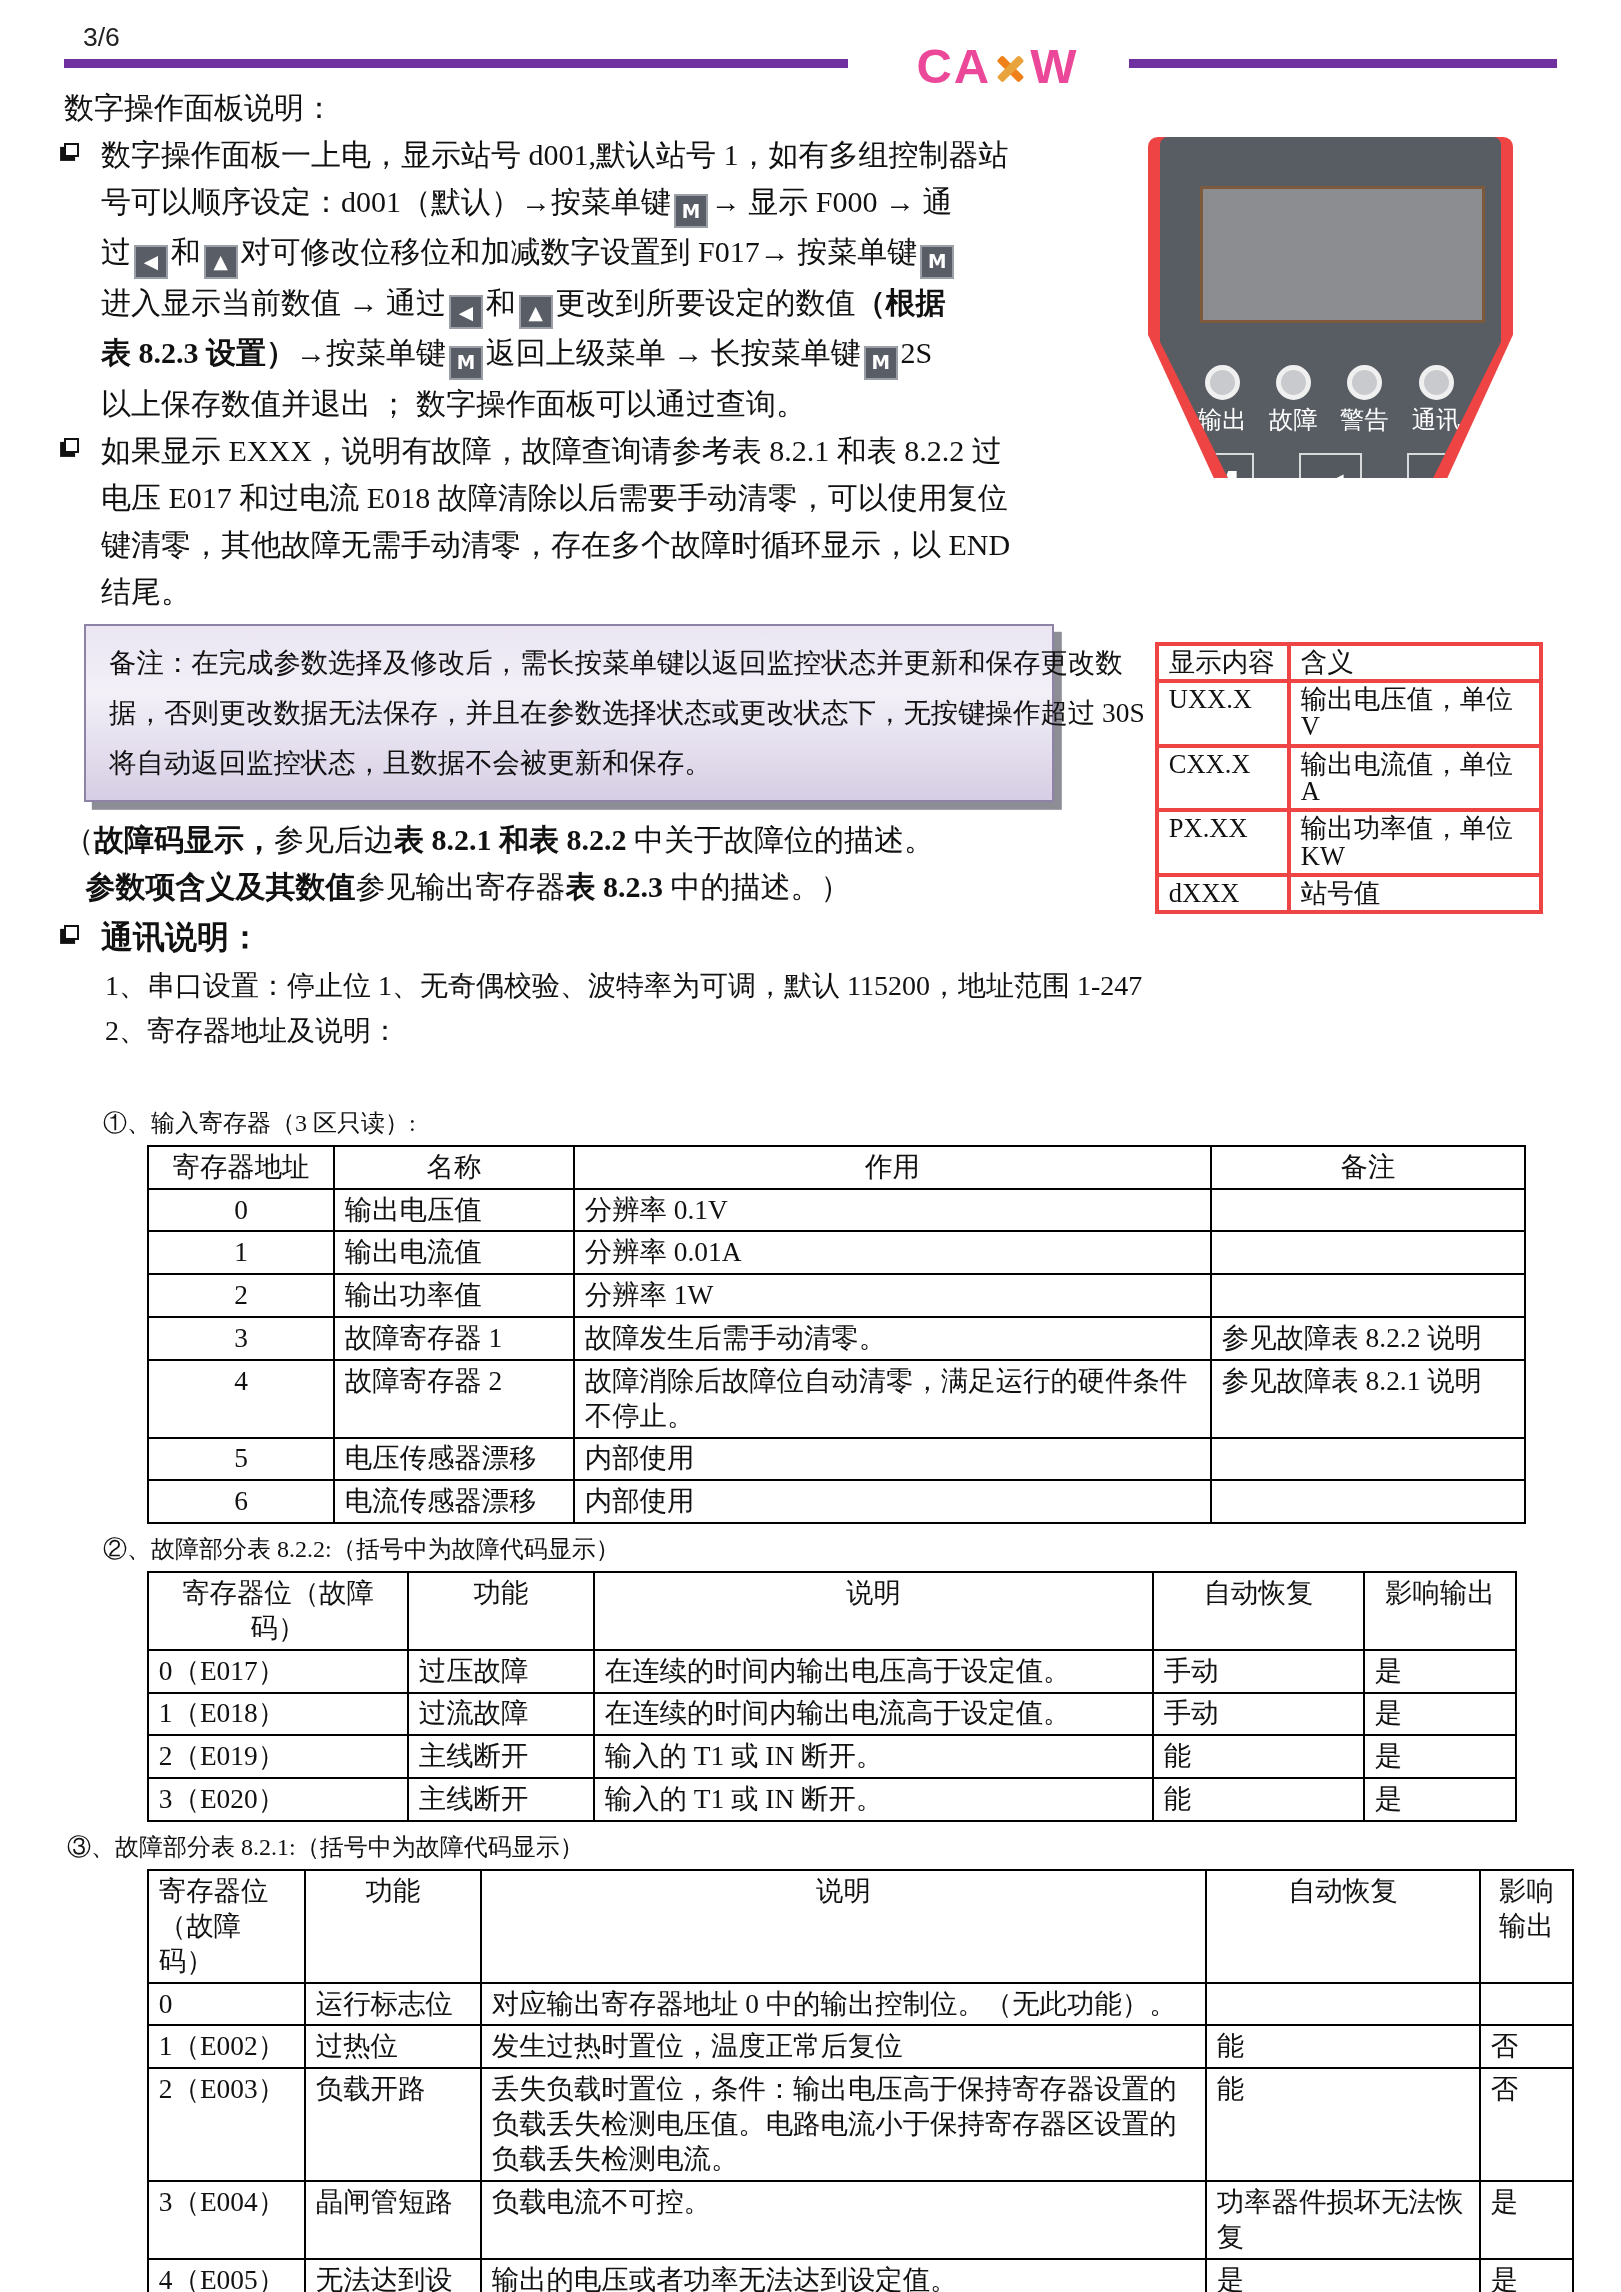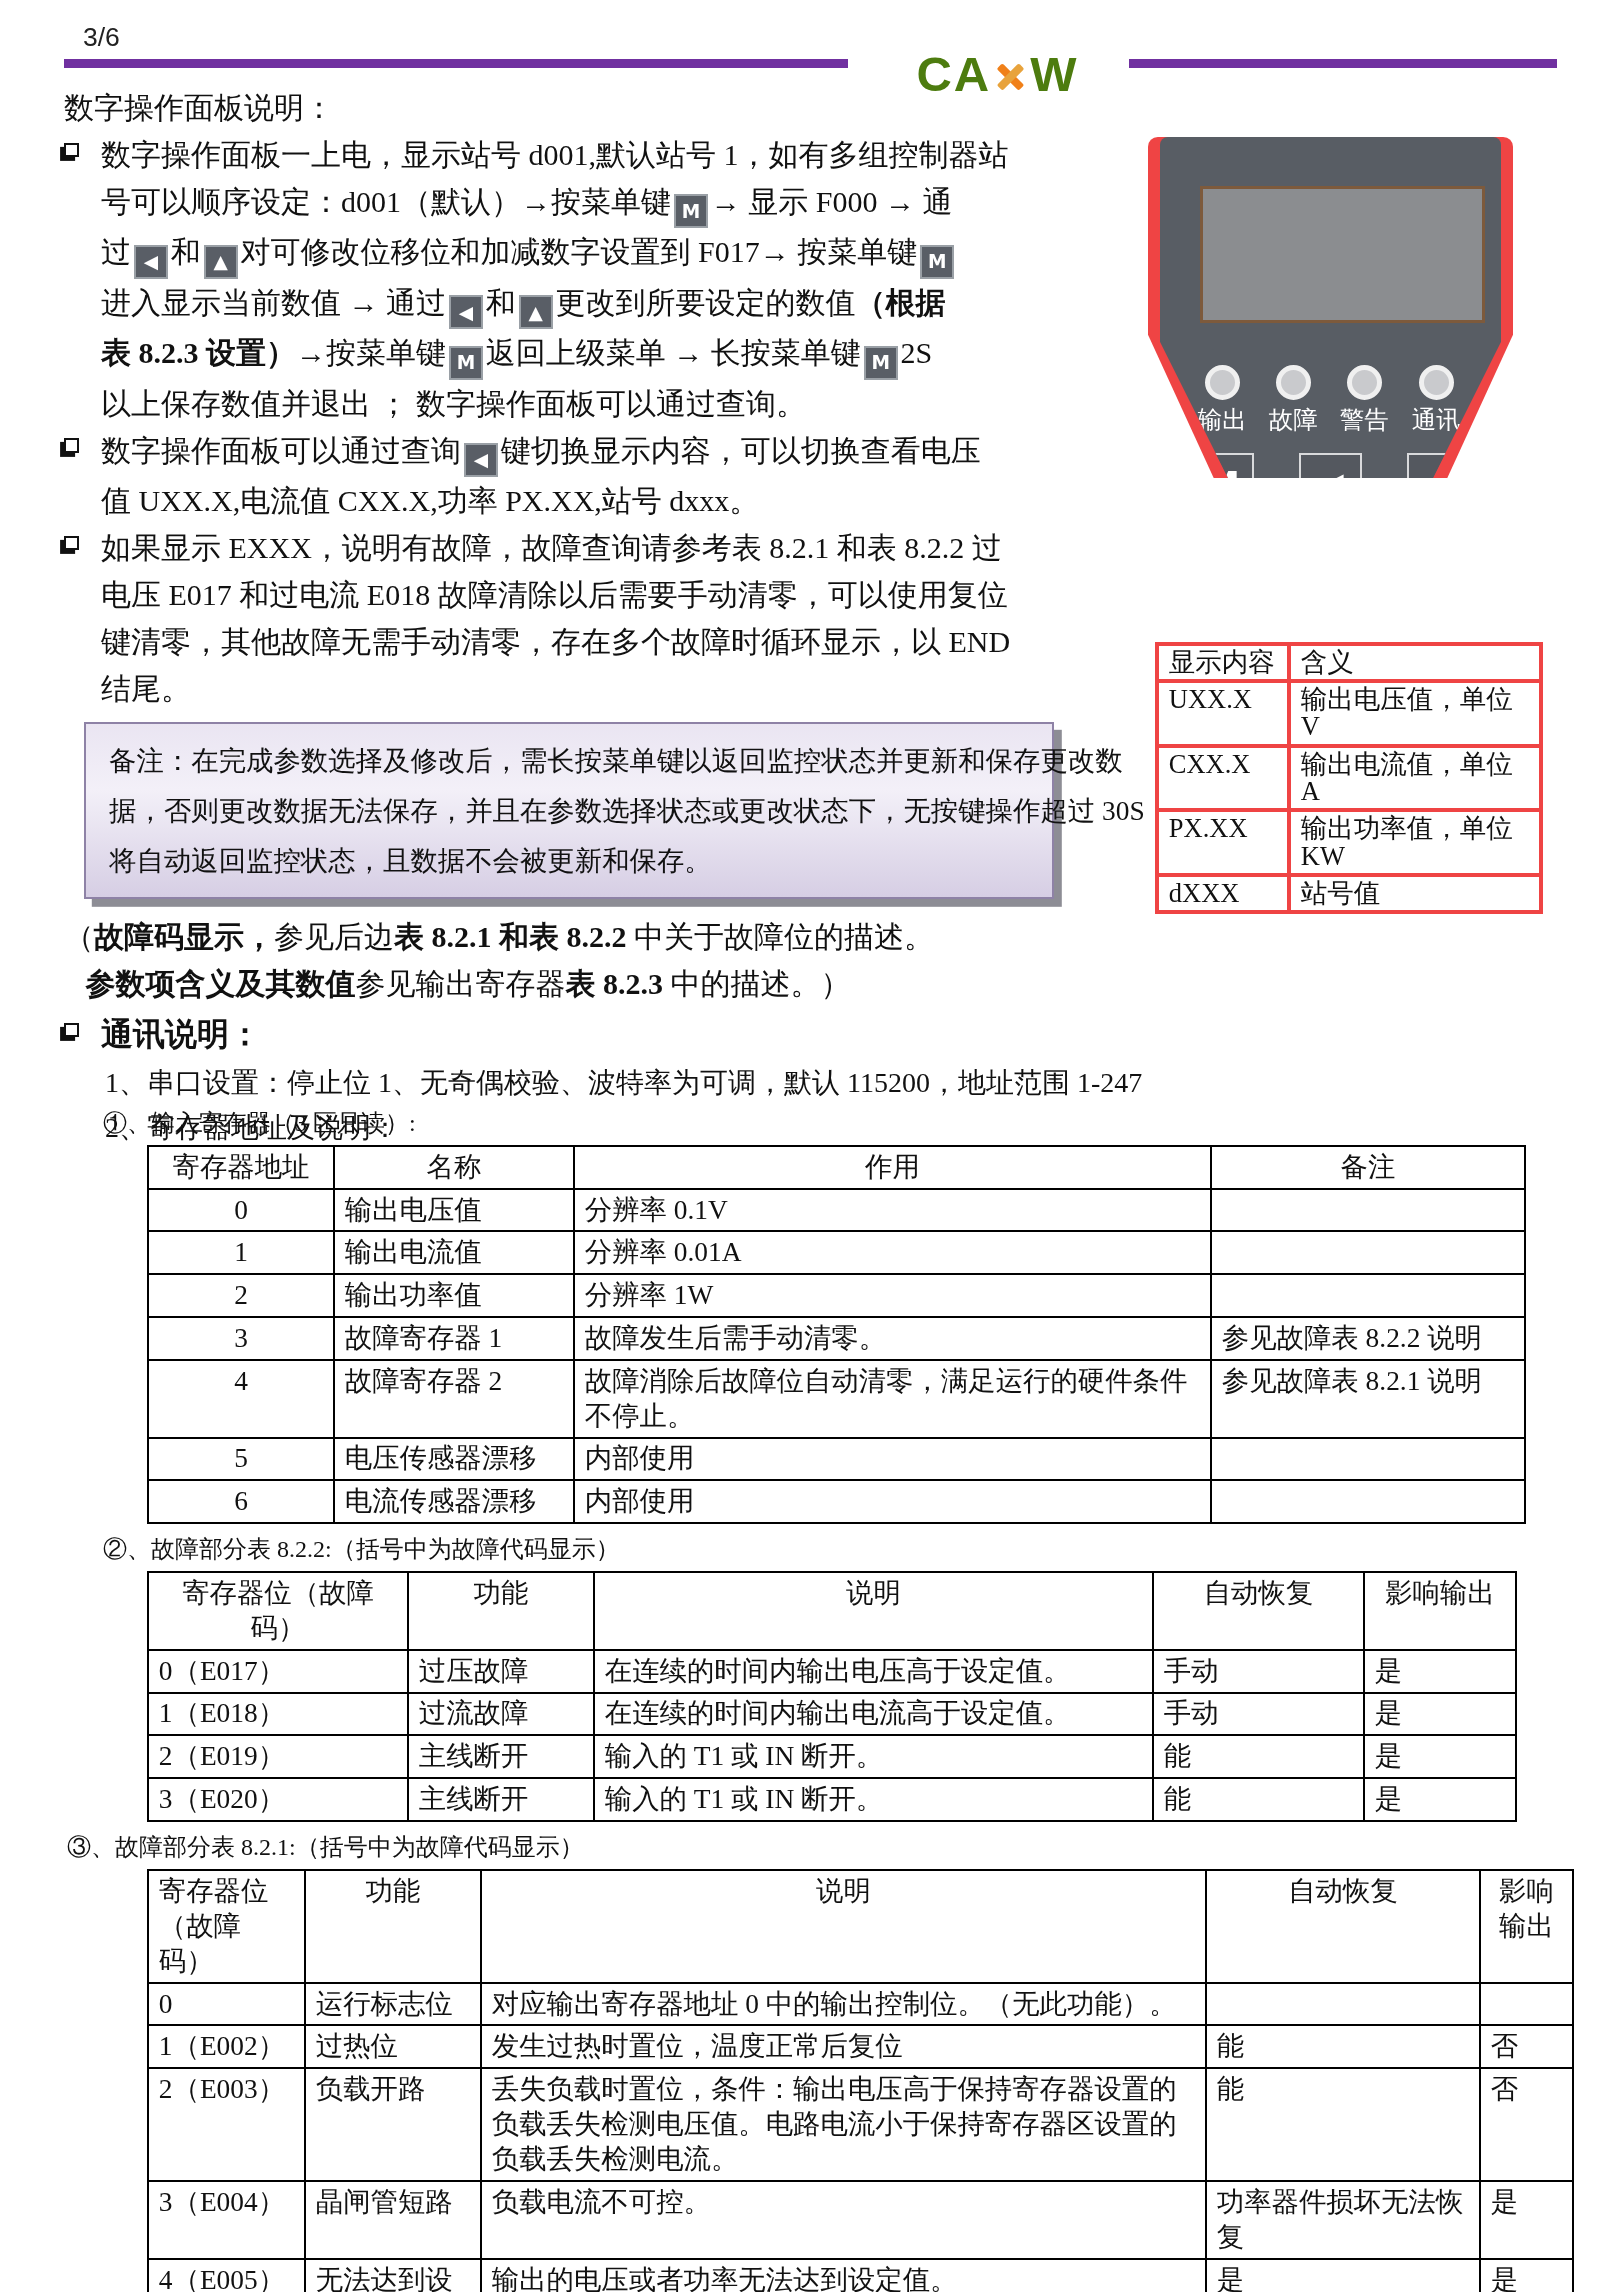--- a/index.html
+++ b/index.html
@@ -6,22 +6,22 @@
   html,body { background:#ffffff; }
   .page {
     position:relative; width:1621px; height:2293px; background:#fff;
     font-family:"Liberation Serif", serif; color:#111; overflow:hidden;
   }
   
   .pagenum { position:absolute; left:83px; top:21.6px; font-size:26.5px; font-family:"Liberation Sans",sans-serif; color:#222; }
   .rule { position:absolute; top:59px; height:8.8px; background:#7030a0; }
   .rule.left  { left:64px;  width:784px; }
   .rule.right { left:1129px; width:428px; }
-  .logo { position:absolute; left:875px; top:46px; width:245px; text-align:center;
-          font-family:"Liberation Sans",sans-serif; font-weight:bold; font-size:49px; color:#4d7c0f; letter-spacing:2px;}
+  .logo { position:absolute; left:875px; top:38px; width:245px; text-align:center;
+          font-family:"Liberation Sans",sans-serif; font-weight:bold; font-size:49px; color:#ec4899; letter-spacing:2px;}
   .logo-x { position:relative; display:inline-block; width:35px; height:35px; vertical-align:-2px; margin:0 2px;}
   .logo-x::before, .logo-x::after { content:""; position:absolute; left:2px; top:14.7px; width:31px; height:7.8px; border-radius:2px; background:#f08019; }
   .logo-x::before { transform:rotate(45deg); }
   .logo-x::after  { transform:rotate(-45deg); background:#e8a33c; }
   
   .content { position:absolute; left:64px; top:84px; width:1098px; font-size:30px; line-height:47px; }
   .ln { white-space:nowrap; }
   .b  { font-weight:bold; }
   .bullet { position:relative; padding-left:37px; }
   .sq { display:inline-block; width:14.7px; height:14.7px; border:2.9px solid #111; box-shadow:-3.9px 3.9px 0 #111; background:#fff; }
@@ -155,25 +155,20 @@
     <div class="bullet">
       <span class="sq"></span>
       <div class="ln">数字操作面板一上电，显示站号 d001,默认站号 1，如有多组控制器站</div>
       <div class="ln"><span>号可以顺序设定：d001（默认）→按菜单键</span><span class="key">M</span><span>→ 显示 F000 → 通</span></div>
       <div class="ln"><span>过</span><span class="key">◀</span><span>和</span><span class="key">▲</span><span>对可修改位移位和加减数字设置到 F017→ 按菜单键</span><span class="key">M</span></div>
       <div class="ln"><span>进入显示当前数值 → 通过</span><span class="key">◀</span><span>和</span><span class="key">▲</span><span>更改到所要设定的数值</span><span class="b">（根据</span></div>
       <div class="ln"><span class="b">表 8.2.3 设置）</span><span>→按菜单键</span><span class="key">M</span><span>返回上级菜单 → 长按菜单键</span><span class="key">M</span><span>2S</span></div>
       <div class="ln">以上保存数值并退出 ； 数字操作面板可以通过查询。</div>
     </div>
 
-    <div class="bullet">
-      <span class="sq"></span>
-      <div class="ln"><span>数字操作面板可以通过查询</span><span class="key">◀</span><span>键切换显示内容，可以切换查看电压</span></div>
-      <div class="ln">值 UXX.X,电流值 CXX.X,功率 PX.XX,站号 dxxx。</div>
-    </div>
 
     <div class="bullet">
       <span class="sq"></span>
       <div class="ln">如果显示 EXXX，说明有故障，故障查询请参考表 8.2.1 和表 8.2.2 过</div>
       <div class="ln">电压 E017 和过电流 E018 故障清除以后需要手动清零，可以使用复位</div>
       <div class="ln">键清零，其他故障无需手动清零，存在多个故障时循环显示，以 END</div>
       <div class="ln">结尾。</div>
     </div>
 
     <div class="notebox">

